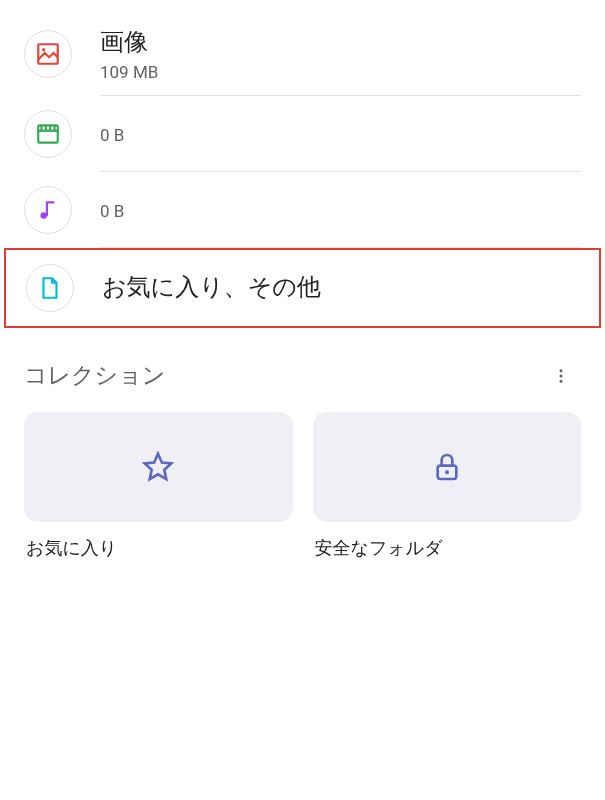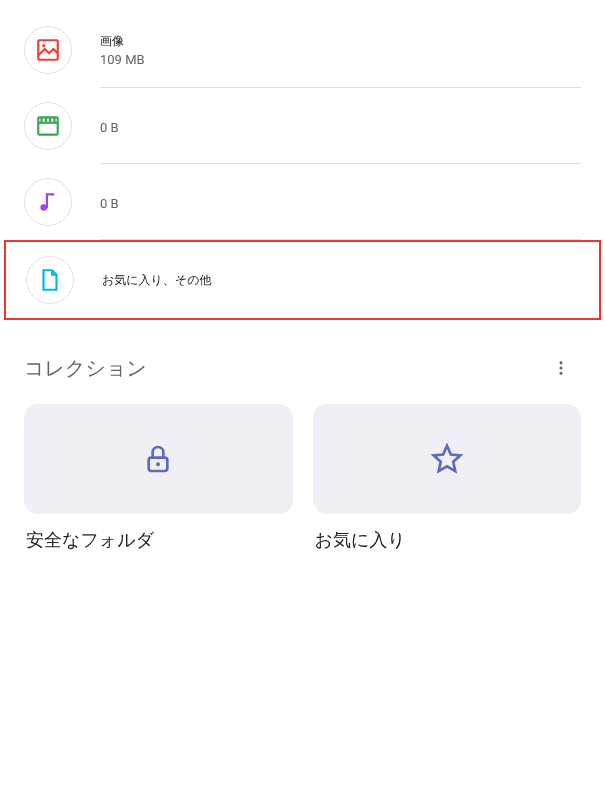--- a/index.html
+++ b/index.html
@@ -34,26 +34,26 @@
       display: flex;
       align-items: center;
       justify-content: center;
       flex-shrink: 0;
       margin-right: 28px;
       background: #fff;
     }
     .icon-circle svg { width: 26px; height: 26px; }
     .category-text { flex: 1; }
     .category-title {
-      font-size: 12px;
+      font-size: 24px;
       color: #202124;
       line-height: 1.4;
     }
     .category-size {
-      font-size: 13px;
+      font-size: 17px;
       color: #5f6368;
       margin-top: 2px;
     }
     .indicator-dot {
       width: 12px;
       height: 12px;
       border-radius: 50%;
       background: #ea4335;
       margin-right: 8px;
     }
@@ -62,21 +62,21 @@
       margin: 0 4px;
       padding: 14px 20px 14px 20px;
     }
     .section-header {
       display: flex;
       align-items: center;
       justify-content: space-between;
       padding: 28px 24px 16px 24px;
     }
     .section-title {
-      font-size: 20px;
+      font-size: 23px;
       color: #5f6368;
     }
     .more-btn {
       width: 40px;
       height: 40px;
       display: flex;
       align-items: center;
       justify-content: center;
       cursor: pointer;
     }
@@ -174,29 +174,29 @@
         <circle cx="12" cy="12" r="2"></circle>
         <circle cx="12" cy="19" r="2"></circle>
       </svg>
     </div>
   </div>
 
   <div class="collection-grid">
     <div class="collection-card">
       <div class="collection-card-icon">
         <svg viewBox="0 0 24 24" fill="none" stroke="#5c6bc0" stroke-width="2">
+          <path d="M12 2 L14.9 8.6 L22 9.3 L16.7 14.1 L18.2 21.1 L12 17.5 L5.8 21.1 L7.3 14.1 L2 9.3 L9.1 8.6 Z"></path>
+        </svg>
+      </div>
+      <div class="collection-card-label">お気に入り</div>
+    </div>
+    <div class="collection-card">
+      <div class="collection-card-icon">
+        <svg viewBox="0 0 24 24" fill="none" stroke="#5c6bc0" stroke-width="2">
           <rect x="5" y="11" width="14" height="10" rx="2"></rect>
           <path d="M8 11 L8 7 A4 4 0 0 1 16 7 L16 11"></path>
           <circle cx="12" cy="16" r="1.5" fill="#5c6bc0" stroke="none"></circle>
         </svg>
       </div>
       <div class="collection-card-label">安全なフォルダ</div>
     </div>
-    <div class="collection-card">
-      <div class="collection-card-icon">
-        <svg viewBox="0 0 24 24" fill="none" stroke="#5c6bc0" stroke-width="2">
-          <path d="M12 2 L14.9 8.6 L22 9.3 L16.7 14.1 L18.2 21.1 L12 17.5 L5.8 21.1 L7.3 14.1 L2 9.3 L9.1 8.6 Z"></path>
-        </svg>
-      </div>
-      <div class="collection-card-label">お気に入り</div>
-    </div>
   </div>
 </div>
 
 </body></html>

